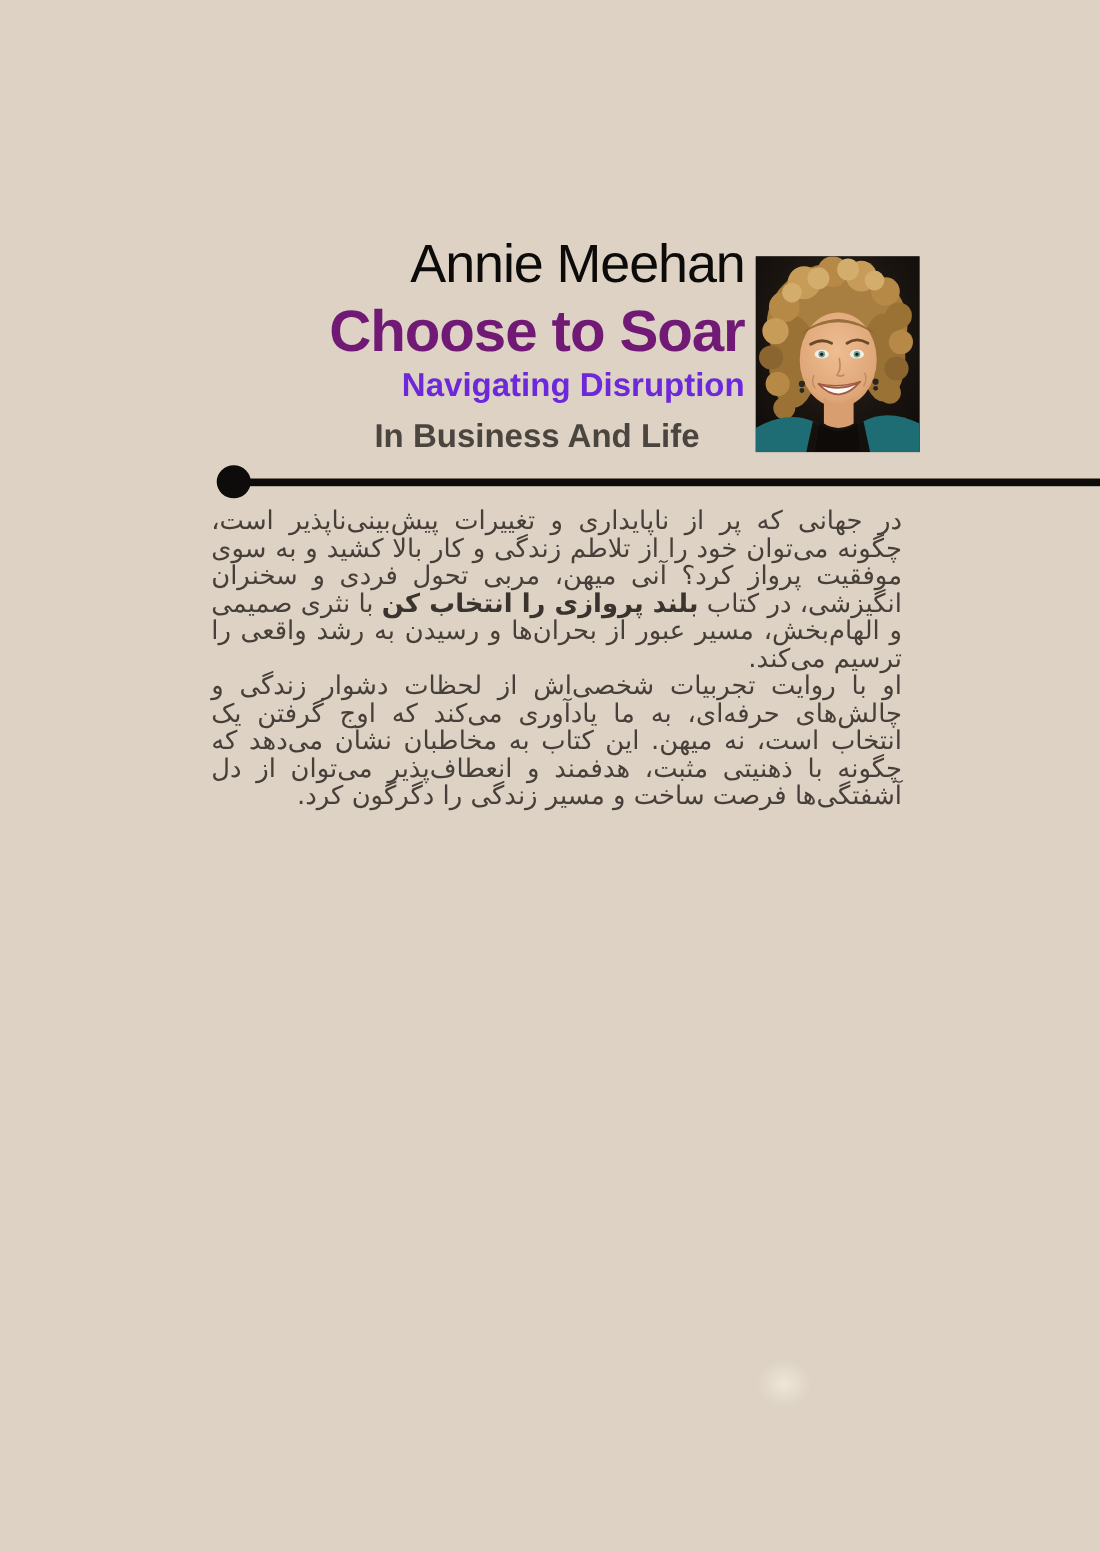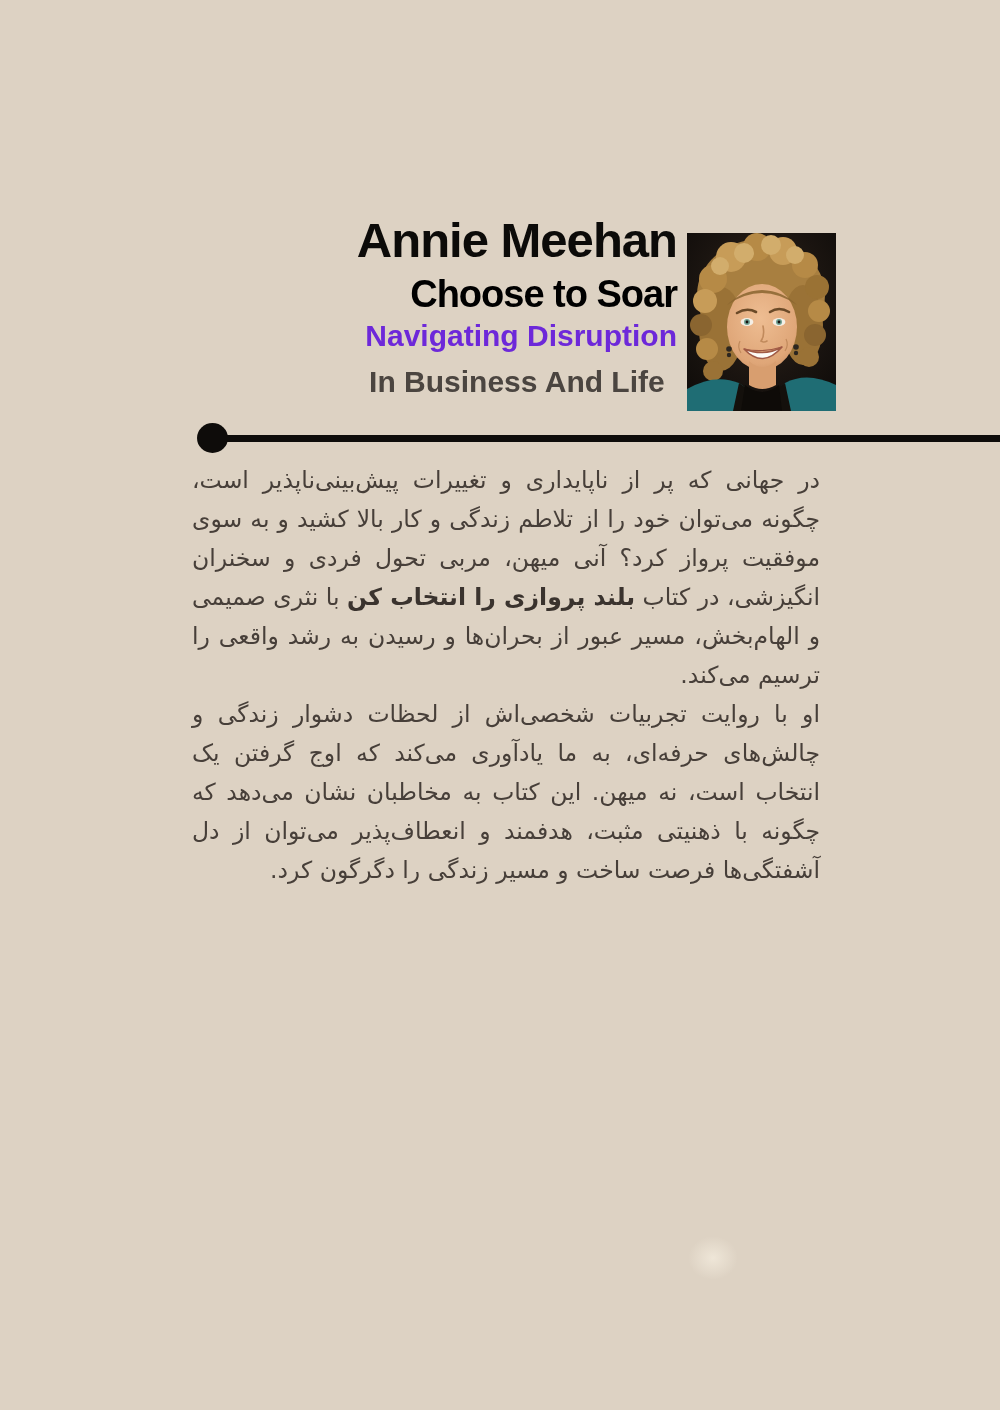--- a/index.html
+++ b/index.html
@@ -9,22 +9,22 @@
     background:#ddd2c3;
     overflow:hidden;
     font-family:"Liberation Sans", sans-serif;
   }
 
   
   .title-block {
     position:absolute; top:216px; right:323px;
     text-align:right; white-space:nowrap;
   }
-  .title-annie   { font-size:49px; font-weight:bold; line-height:1.0; letter-spacing:-1px; color:#0c0b09;text-align:center; }
-  .title-choose  { font-size:38px; font-weight:bold; line-height:1.0; letter-spacing:-1px; margin-top:10px; color:#000000; }
+  .title-annie   { font-size:49px; font-weight:normal; line-height:1.0; letter-spacing:-1px; color:#0c0b09; }
+  .title-choose  { font-size:53px; font-weight:bold; line-height:1.0; letter-spacing:-1px; margin-top:10px; color:#701a75; }
   .title-nav     { font-size:30px; font-weight:bold; line-height:1.0; margin-top:8px; color:#6d28d9; }
   .title-biz     { font-size:30px; font-weight:bold; line-height:1.0; margin-top:16px; color:#4b4540;text-align:center; }
 
   .photo {
     position:absolute; left:687px; top:233px;
     width:149px; height:178px; overflow:hidden;
     background:#171210;
   }
   .photo svg { display:block; }
 
@@ -40,21 +40,21 @@
     background:#0e0c0a;
   }
 
   
   .body-text {
     position:absolute; top:461px; right:180px;
     width:628px;
     direction:rtl;
     text-align:justify;
     font-size:23.5px;
-    line-height:39px;
+    line-height:25px;
     color:#473f39;
     font-family:"DejaVu Sans", sans-serif;
   }
   .para { margin:0; }
   .bold-run { font-weight:bold; color:#3a332e; }
 
   
   .smudge {
     position:absolute; left:688px; top:1236px;
     width:50px; height:44px;

